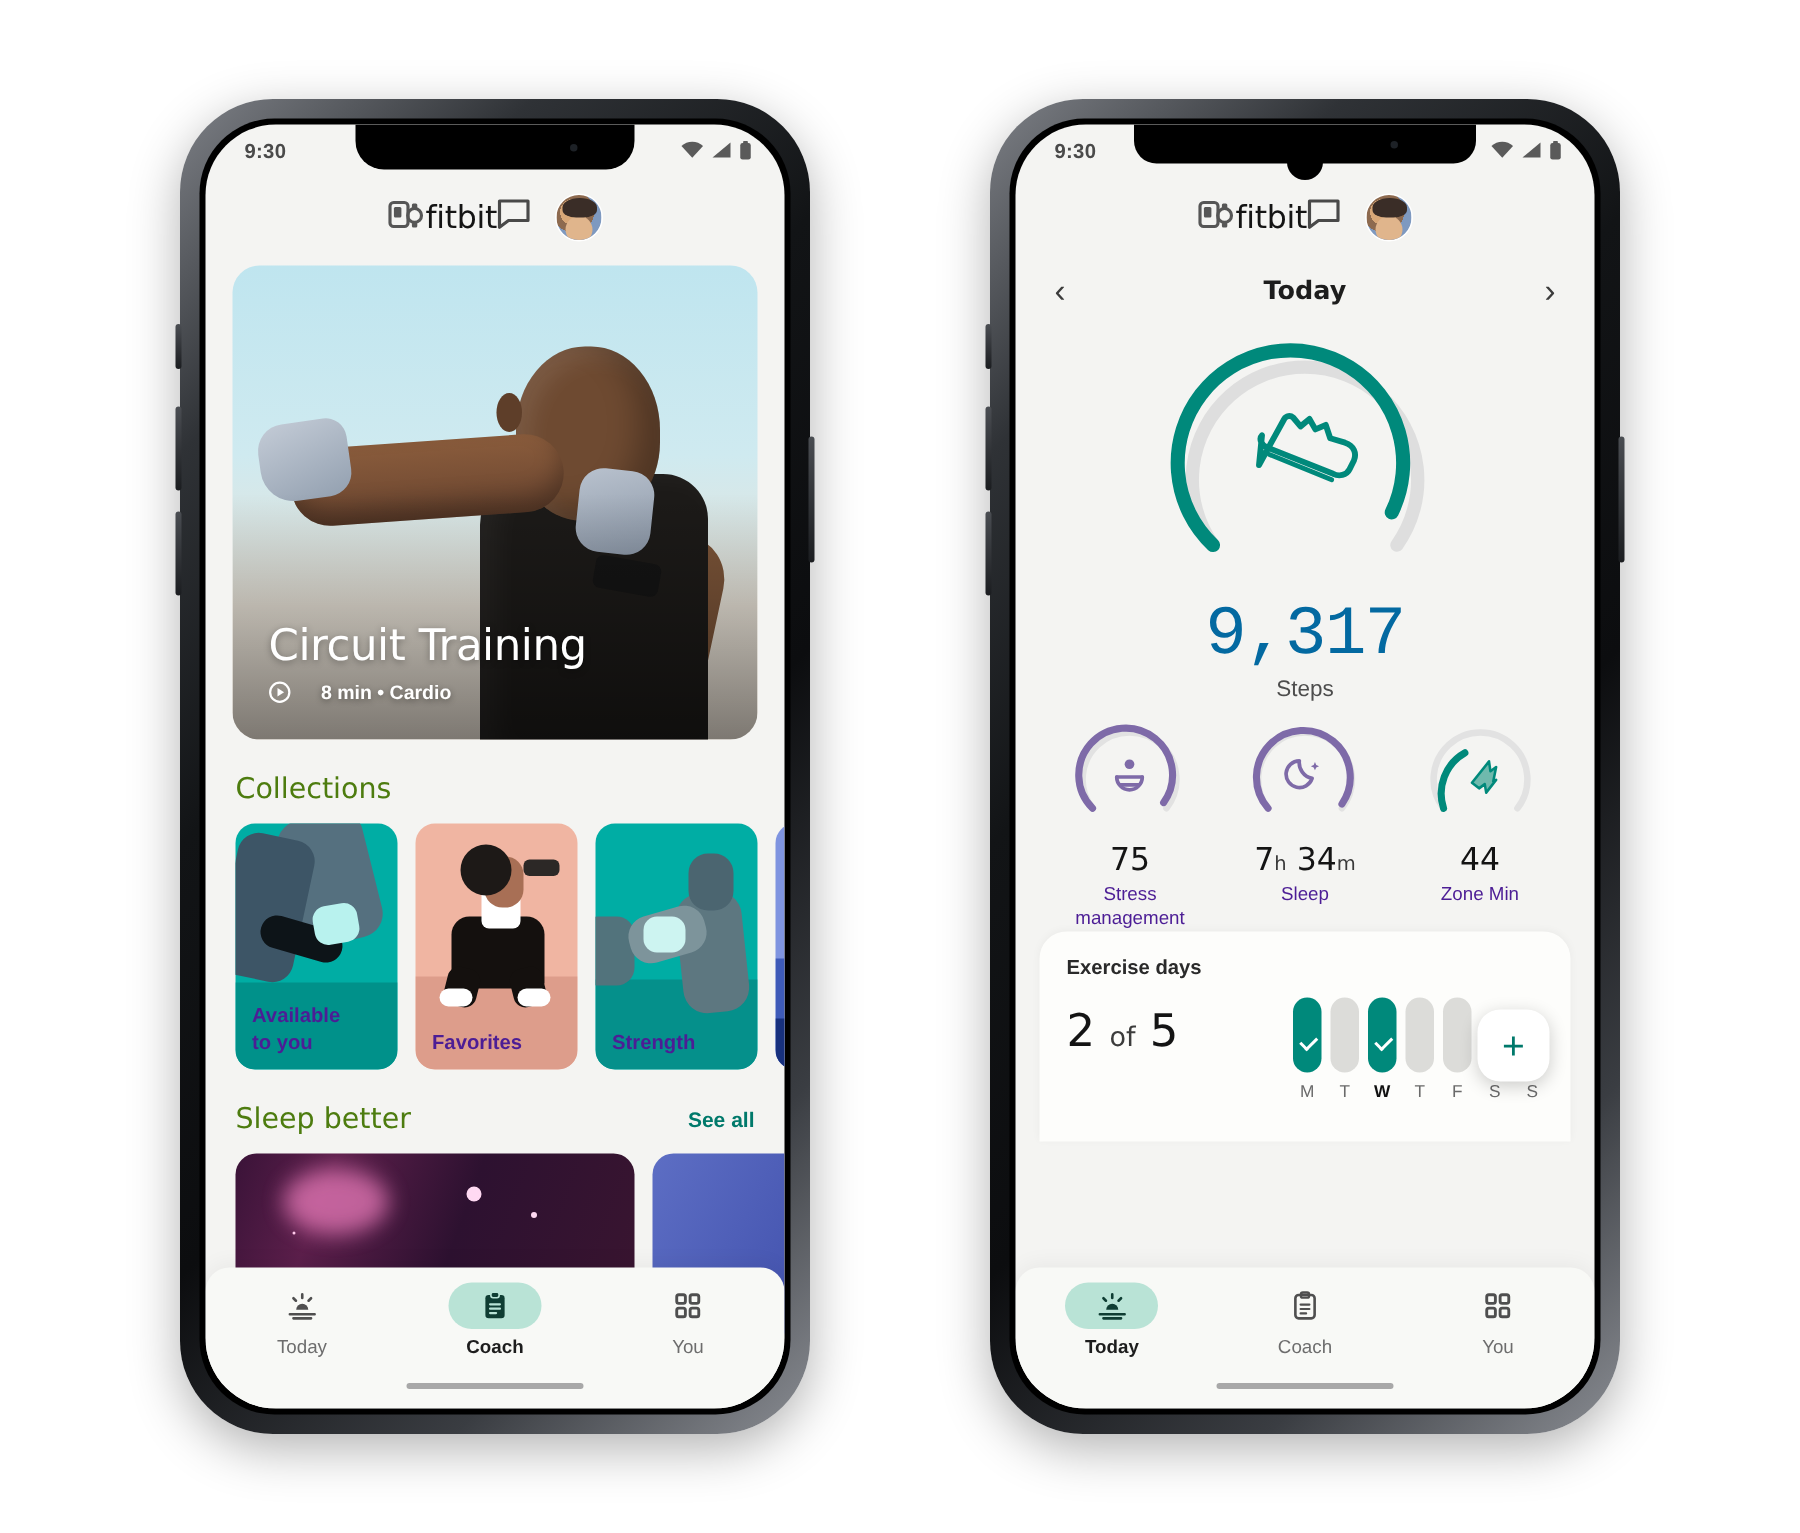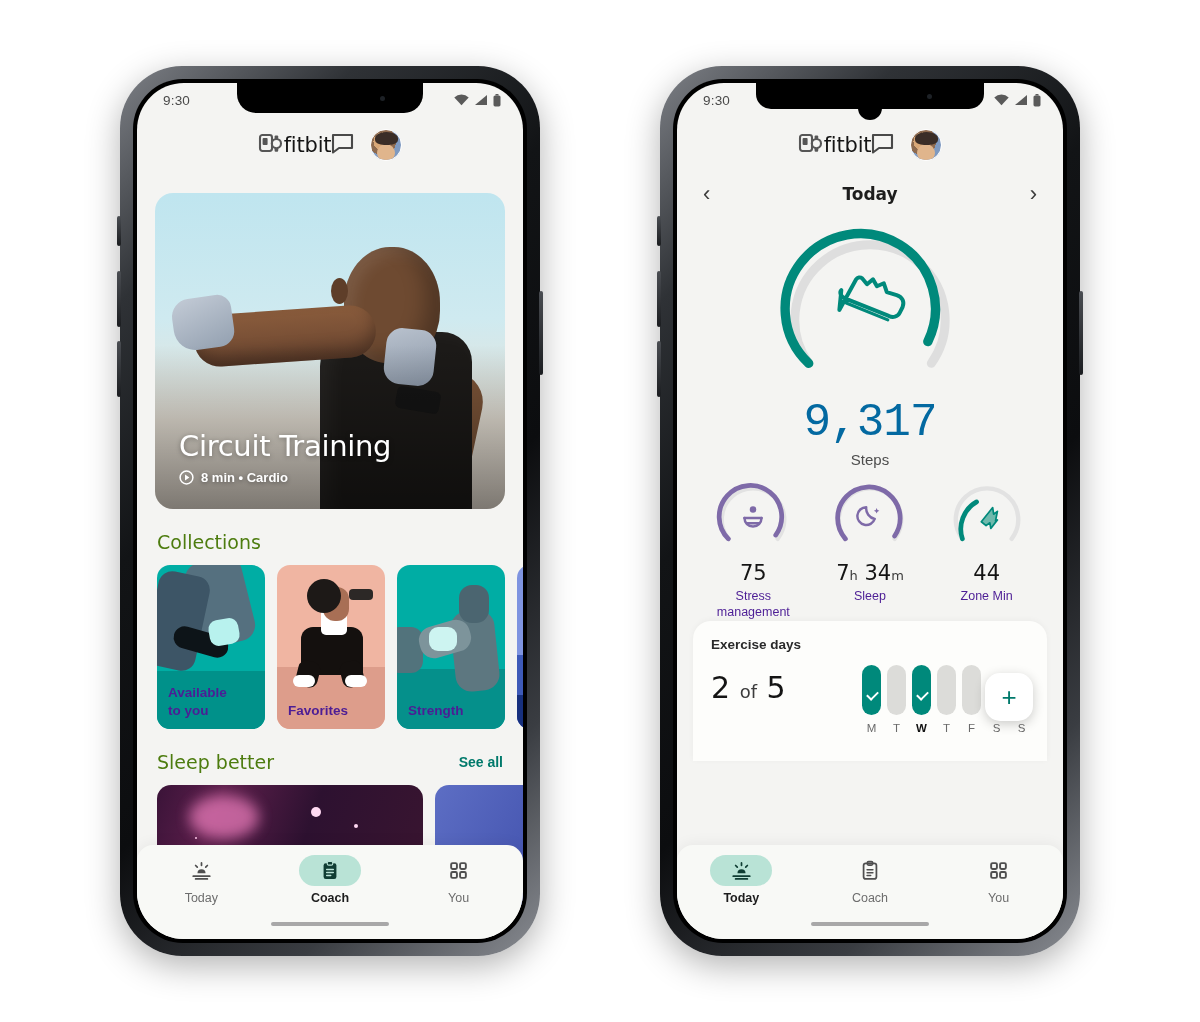--- a/index.html
+++ b/index.html
@@ -73,21 +73,21 @@
   }
 
   
   .statusbar {
     position: relative; z-index: 32;
     height: 34px; flex: 0 0 34px;
     display: flex; align-items: center; justify-content: space-between;
     padding: 0 22px 0 26px;
     font-size: 13.5px; color: #4a4a4a; letter-spacing: .2px;
   }
-  .statusbar .time { font-weight: 400; }
+  .statusbar .time { font-weight: 700; }
   .sb-icons { display: flex; align-items: center; gap: 5px; }
   .sb-icons svg { display: block; }
 
   
   .appbar {
     flex: 0 0 auto;
     height: 56px;
     display: flex; align-items: center; justify-content: center;
     padding: 0 20px;
   }
@@ -106,21 +106,21 @@
   .avatar::after {
     content:""; position:absolute; left:12%; top:8%; width:76%; height:42%;
     border-radius:50% 50% 40% 40%; background:#3a2d27;
   }
 
   
   .content { flex: 1 1 auto; position: relative; overflow: hidden; }
 
   
   .hero {
-    margin: 20px 18px 0; height: 316px; border-radius: 18px; overflow: hidden;
+    margin: 4px 18px 0; height: 316px; border-radius: 18px; overflow: hidden;
     position: relative;
     background: linear-gradient(180deg,#bfe5ef 0%, #cfeaf0 40%, #e9e3d8 72%, #e7ded2 100%);
   }
   .hero-photo { position: absolute; inset: 0; }
   .boxer-head {
     position:absolute; left:54%; top:17%; width:96px; height:116px;
     border-radius:48% 48% 45% 45%; background:#6e4a31;
     box-shadow: inset -14px -8px 20px rgba(0,0,0,.28), inset 8px 6px 16px rgba(255,255,255,.10);
   }
   .boxer-ear { position:absolute; left:50.4%; top:27%; width:17px; height:26px; border-radius:50%; background:#5e3e29; }
@@ -152,21 +152,21 @@
   }
   .boxer-band { position:absolute; right:18.5%; top:62%; width:44px; height:22px; background:#141414; border-radius:5px; transform: rotate(10deg); }
   .boxer-shoulderR { position:absolute; right:8%; top:56%; width:74px; height:118px; background:#7b5438; border-radius:30px; transform: rotate(12deg); }
   .hero-scrim {
     position:absolute; inset:auto 0 0 0; height:52%;
     background: linear-gradient(180deg, rgba(0,0,0,0) 0%, rgba(0,0,0,.18) 42%, rgba(0,0,0,.46) 100%);
   }
   .hero-text { position:absolute; left:24px; bottom:24px; right: 24px; }
   .hero-title { color:#fff; font-size:29px; font-weight:400; letter-spacing:-.3px;
                 font-family:"DejaVu Sans", sans-serif; text-shadow:0 1px 5px rgba(0,0,0,.35); }
-  .hero-meta { display:flex; align-items:flex-end; gap:7px; margin-top:7px; color:#fff; font-size:13px; font-weight:600; text-shadow:0 1px 4px rgba(0,0,0,.4); }
+  .hero-meta { display:flex; align-items:flex-end; gap:20px; margin-top:7px; color:#fff; font-size:13px; font-weight:600; text-shadow:0 1px 4px rgba(0,0,0,.4); }
 
   .sec-head {
     display:flex; align-items:center; justify-content:space-between;
     padding: 22px 20px 12px;
   }
   .sec-title { font-size: 19px; color:#4d7c0f; font-weight:400; font-family:"DejaVu Sans", sans-serif; }
   .see-all { font-size: 14px; color:#00796b; font-weight:600; }
 
   .collections { display:flex; gap:12px; padding: 0 0 0 20px; }
   .coll-card {

